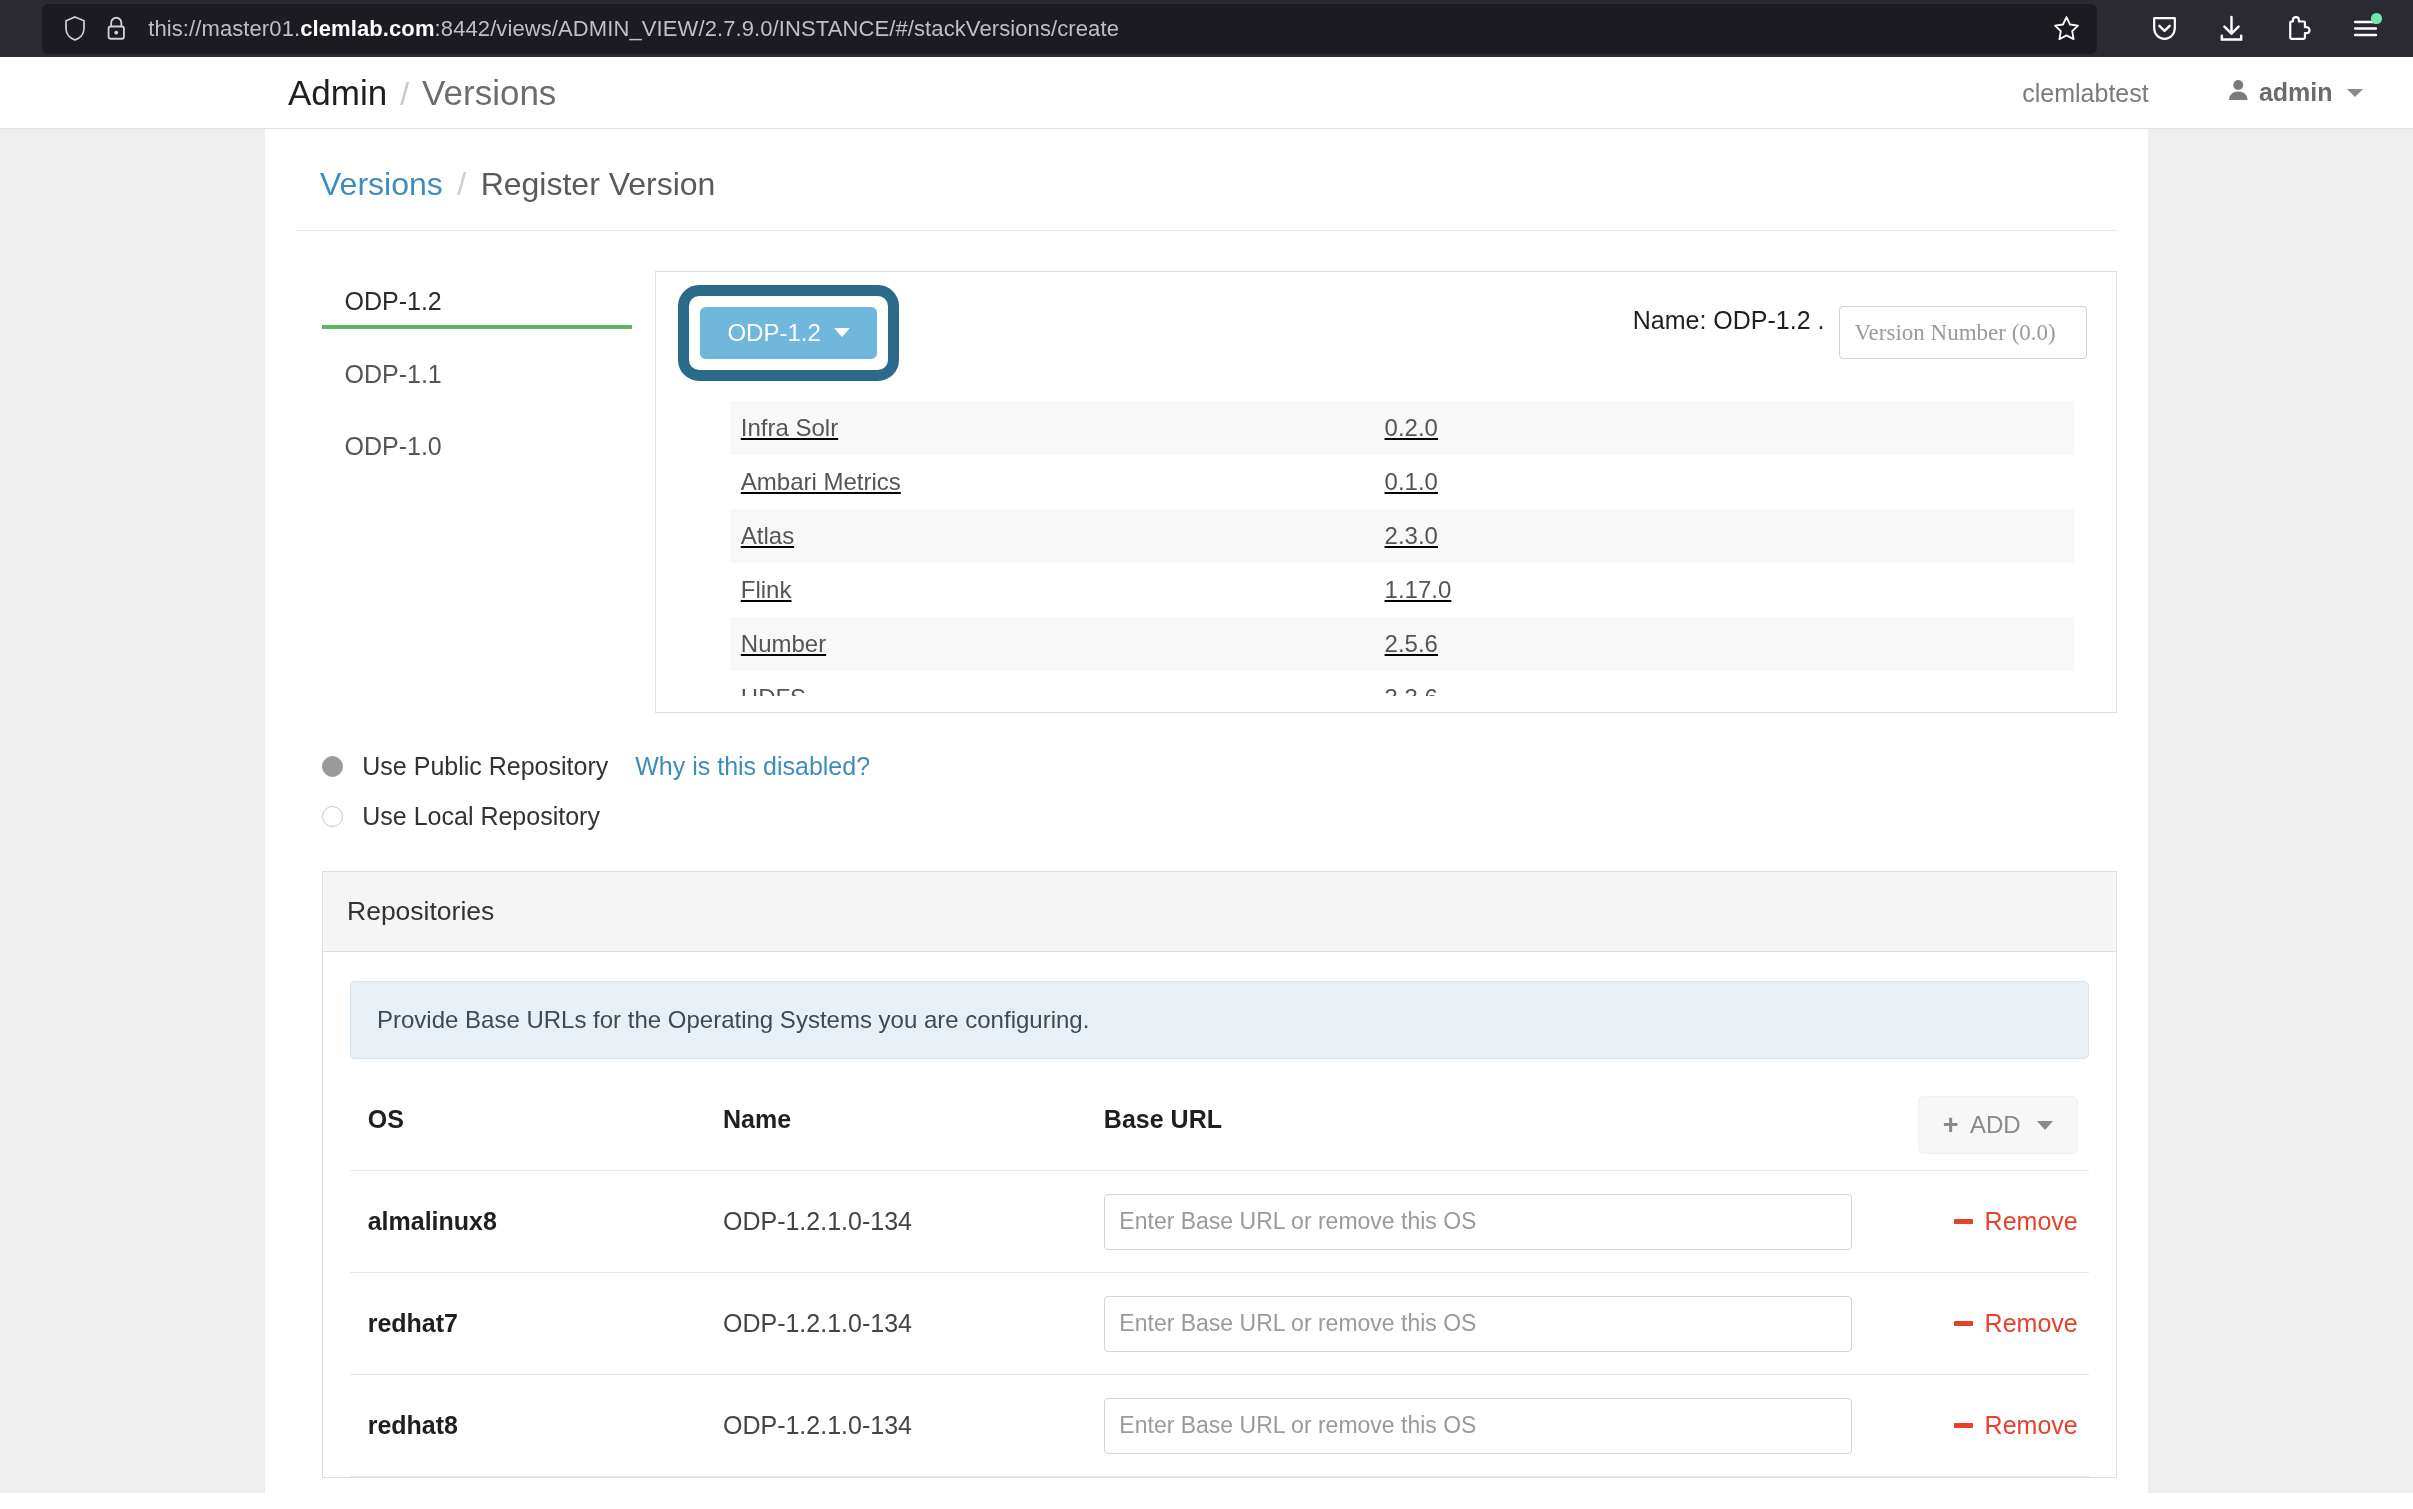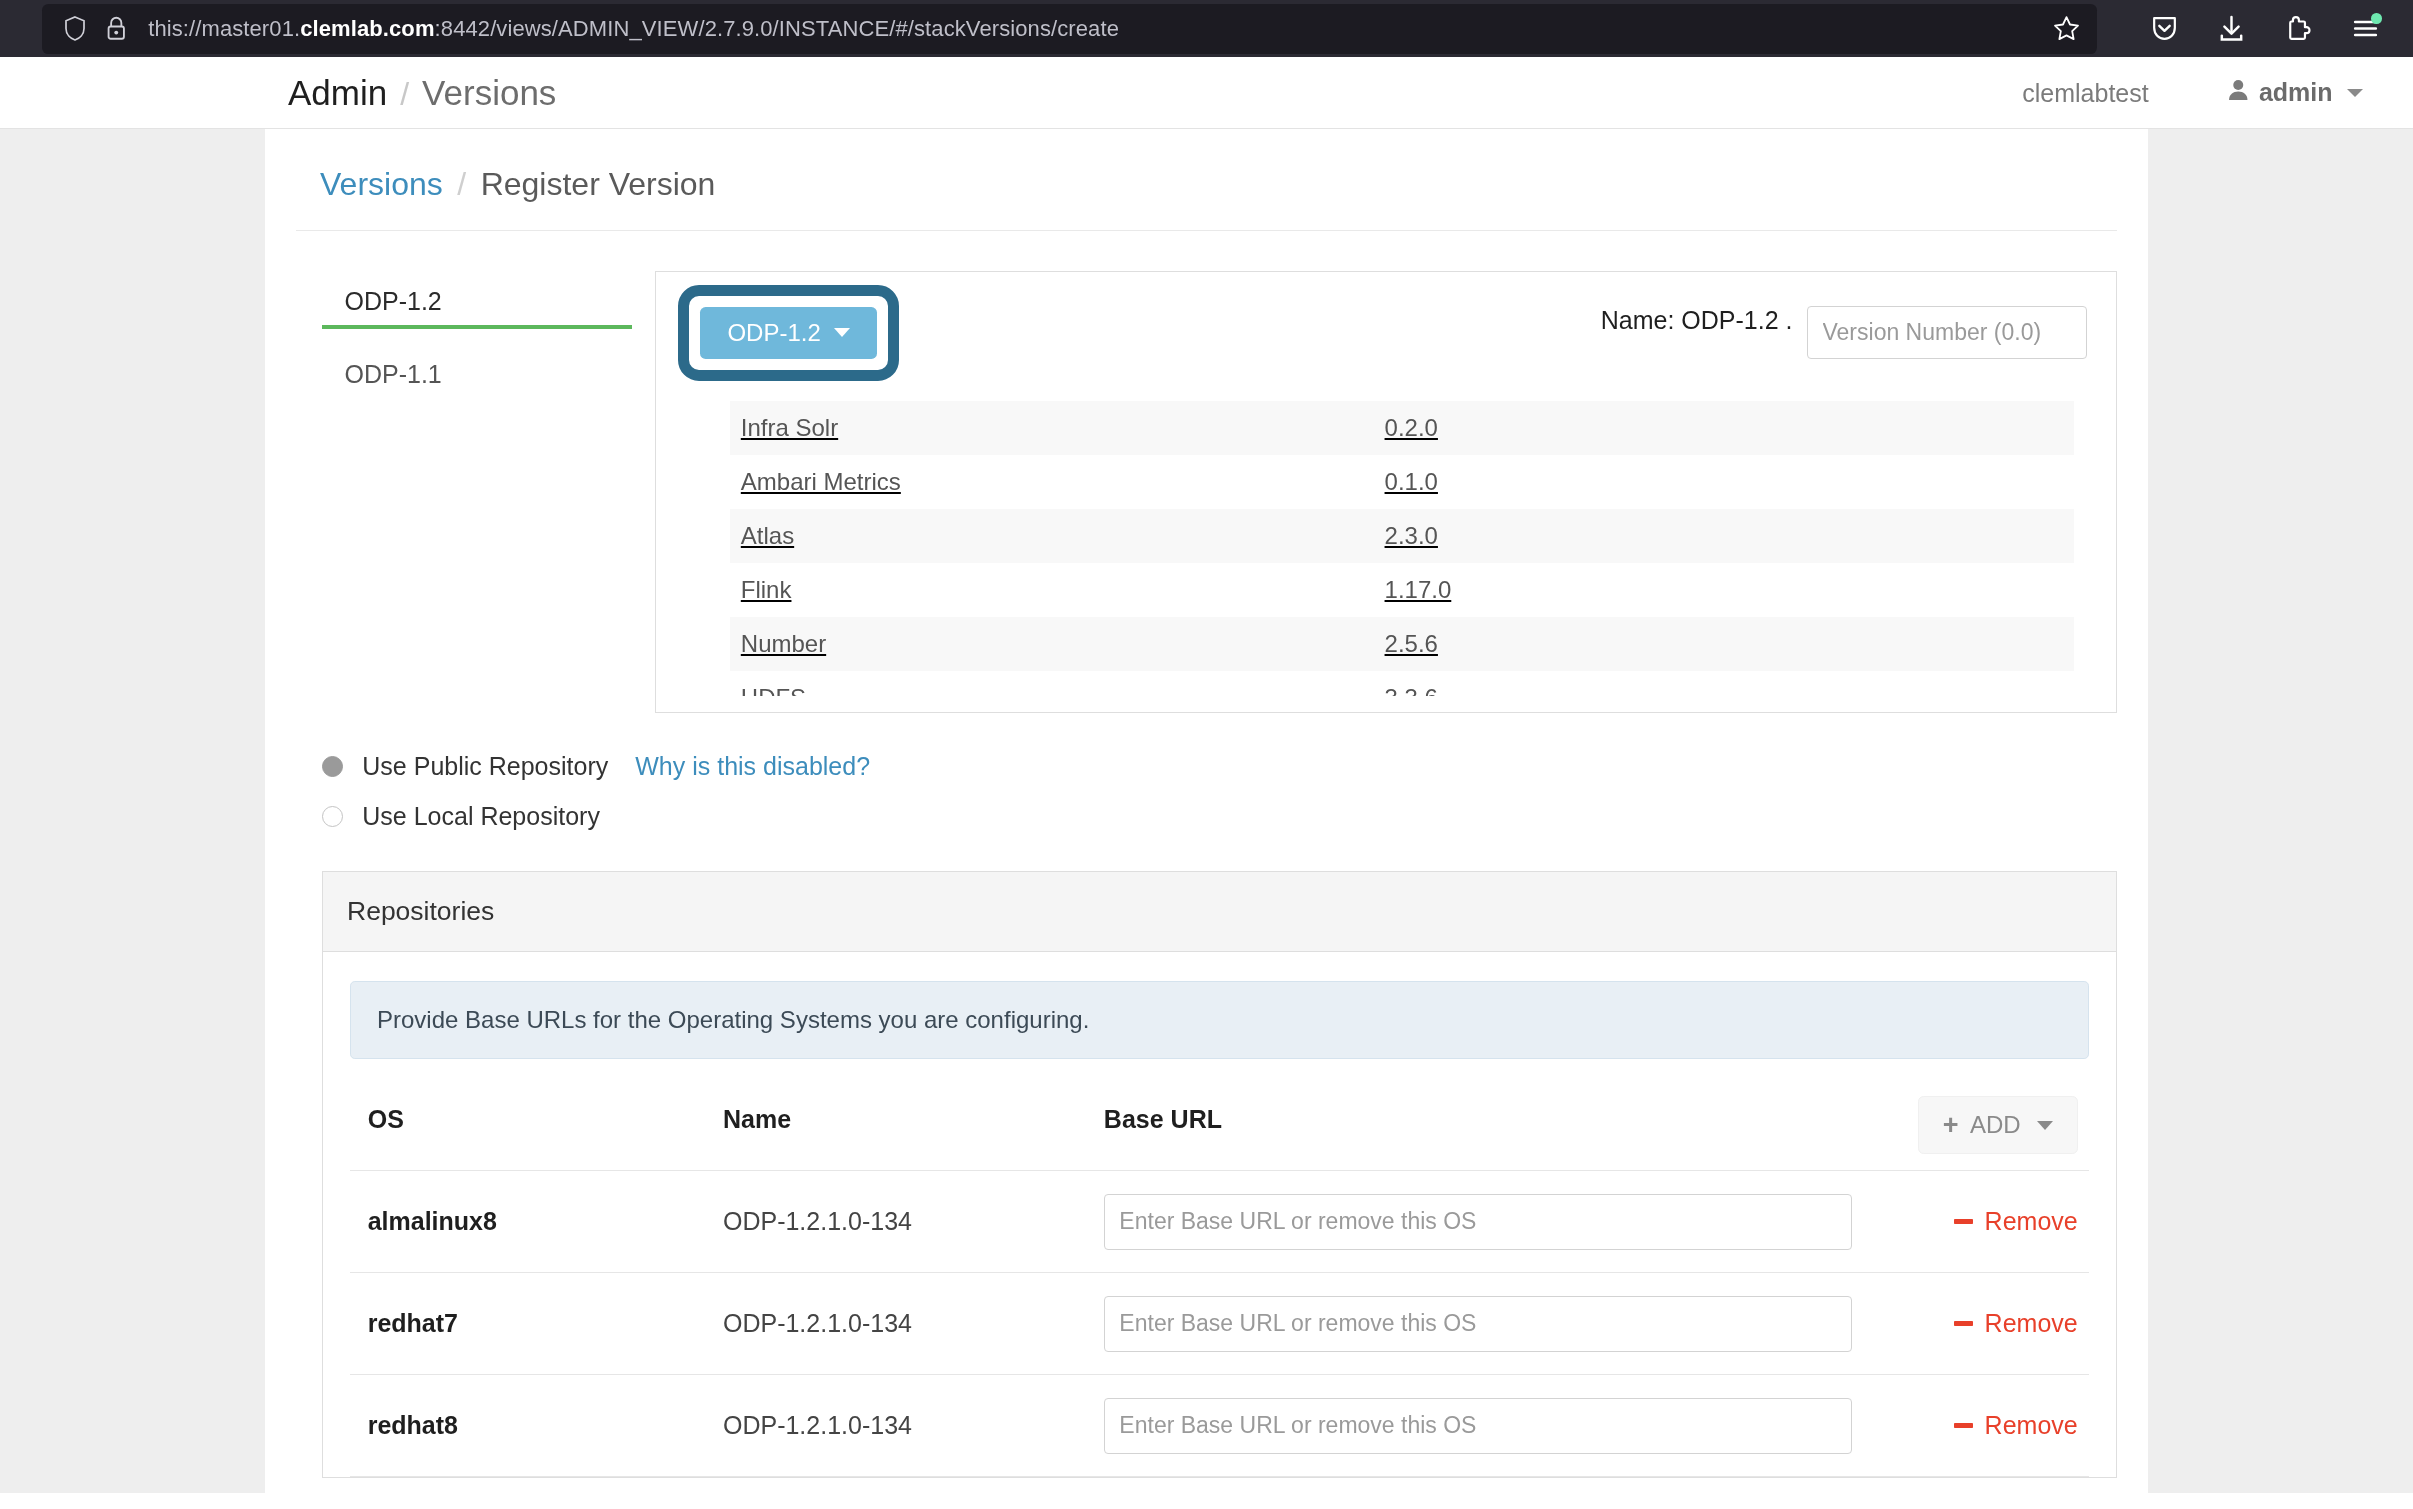--- a/index.html
+++ b/index.html
@@ -151,24 +151,24 @@
   }
   .btn-stack .caret {
     width: 0; height: 0;
     border-left: 8px solid transparent;
     border-right: 8px solid transparent;
     border-top: 9.7px solid #ffffff;
   }
   .name-group { margin-left: auto; display: flex; align-items: flex-start; }
   .name-label { font-size: 25px; color: #1f1f1f; margin-right: 14.5px; white-space: nowrap; }
   .version-input {
-    width: 280px; height: 53px;
+    width: 248px; height: 53px;
     border: 0.8px solid #d3d3d3; border-radius: 4px;
     font-size: 23px; color: #555; padding: 0 14.5px;
-    font-family: Liberation Sans, sans-serif;
+    font-family: Liberation Serif, serif;
     background: #fff;
   }
   .version-input::placeholder { color: #9a9a9a; }
 
   .svc-scroll {
     position: absolute;
     left: 74px; right: 42px; top: 129px; bottom: 16px;
     overflow: hidden;
     text-decoration: underline;
   }
@@ -348,20 +348,21 @@
       <span class="c-link">Versions</span>
       <span class="c-sep">/</span>
       <span class="c-cur">Register Version</span>
     </div>
 
     <div class="register-wrap">
 
       <div class="version-list">
         <div class="version-item active">ODP-1.2</div>
         <div class="version-item">ODP-1.1</div>
+        <div class="version-item">ODP-1.0</div>
       </div>
 
       <div class="stack-panel">
         <div class="stack-toprow">
           <div class="dd-highlight">
             <button class="btn-stack">
               <span>ODP-1.2</span>
               <span class="caret"></span>
             </button>
           </div>

